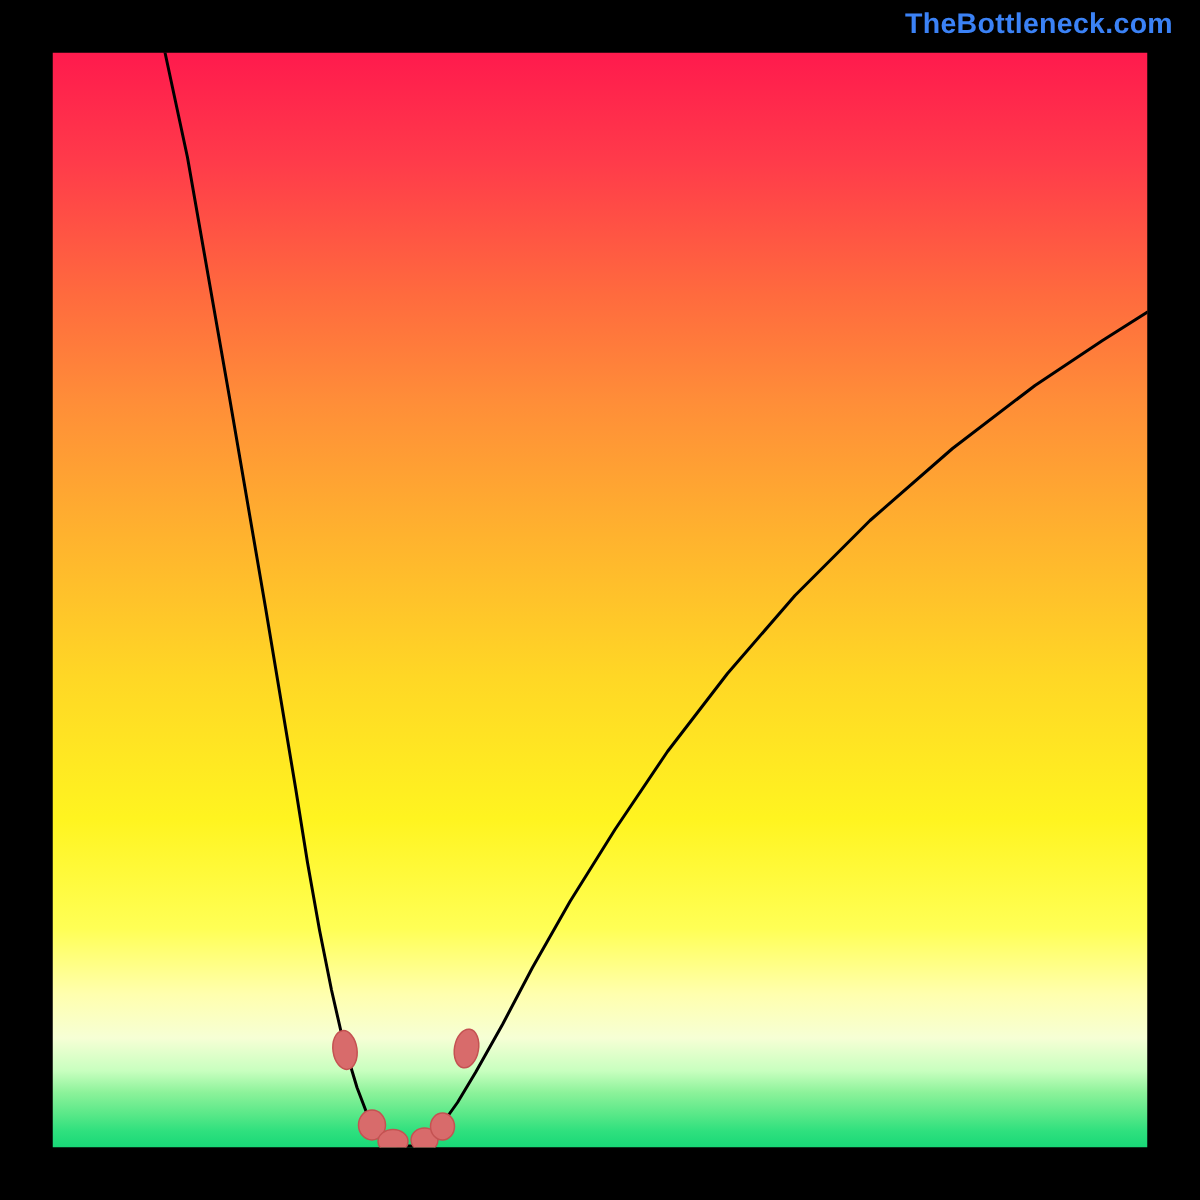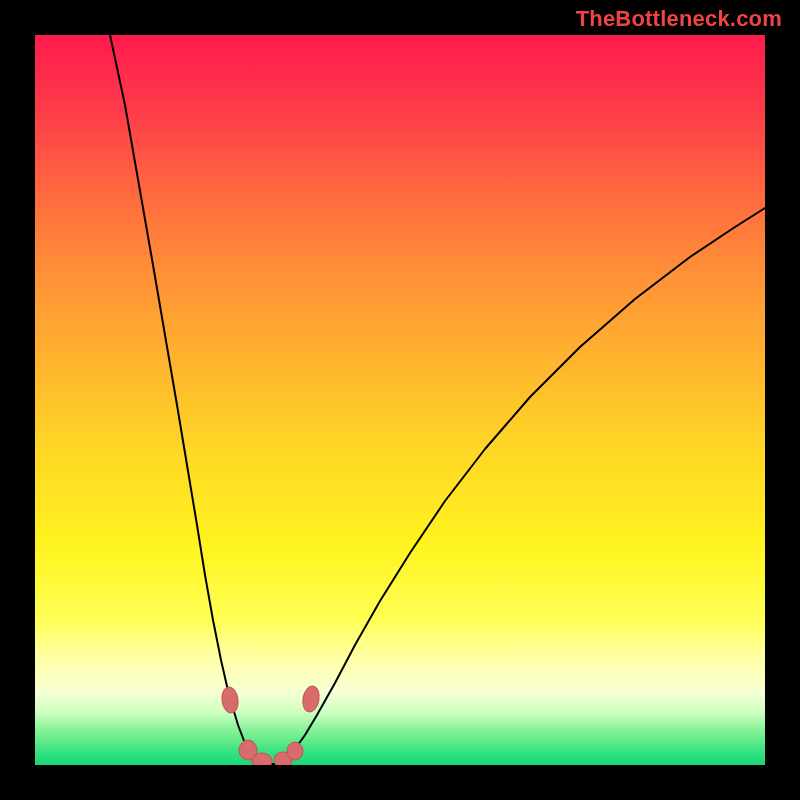--- a/index.html
+++ b/index.html
@@ -46,22 +46,22 @@
       #8cf29a 95%,
       #58e888 97%,
       #2fe07e 98.5%,
       #18d877 100%
     );
   }
   .watermark {
     position: absolute;
     top: 6px;
     right: 18px;
-    color: #ef4444;
-    font-size: 22px;
+    color: #3b82f6;
+    font-size: 19px;
     font-weight: 600;
     letter-spacing: 0.2px;
     user-select: none;
   }
   svg.curve {
     position: absolute;
     left: 0; top: 0;
     width: 730px;
     height: 730px;
     overflow: visible;

